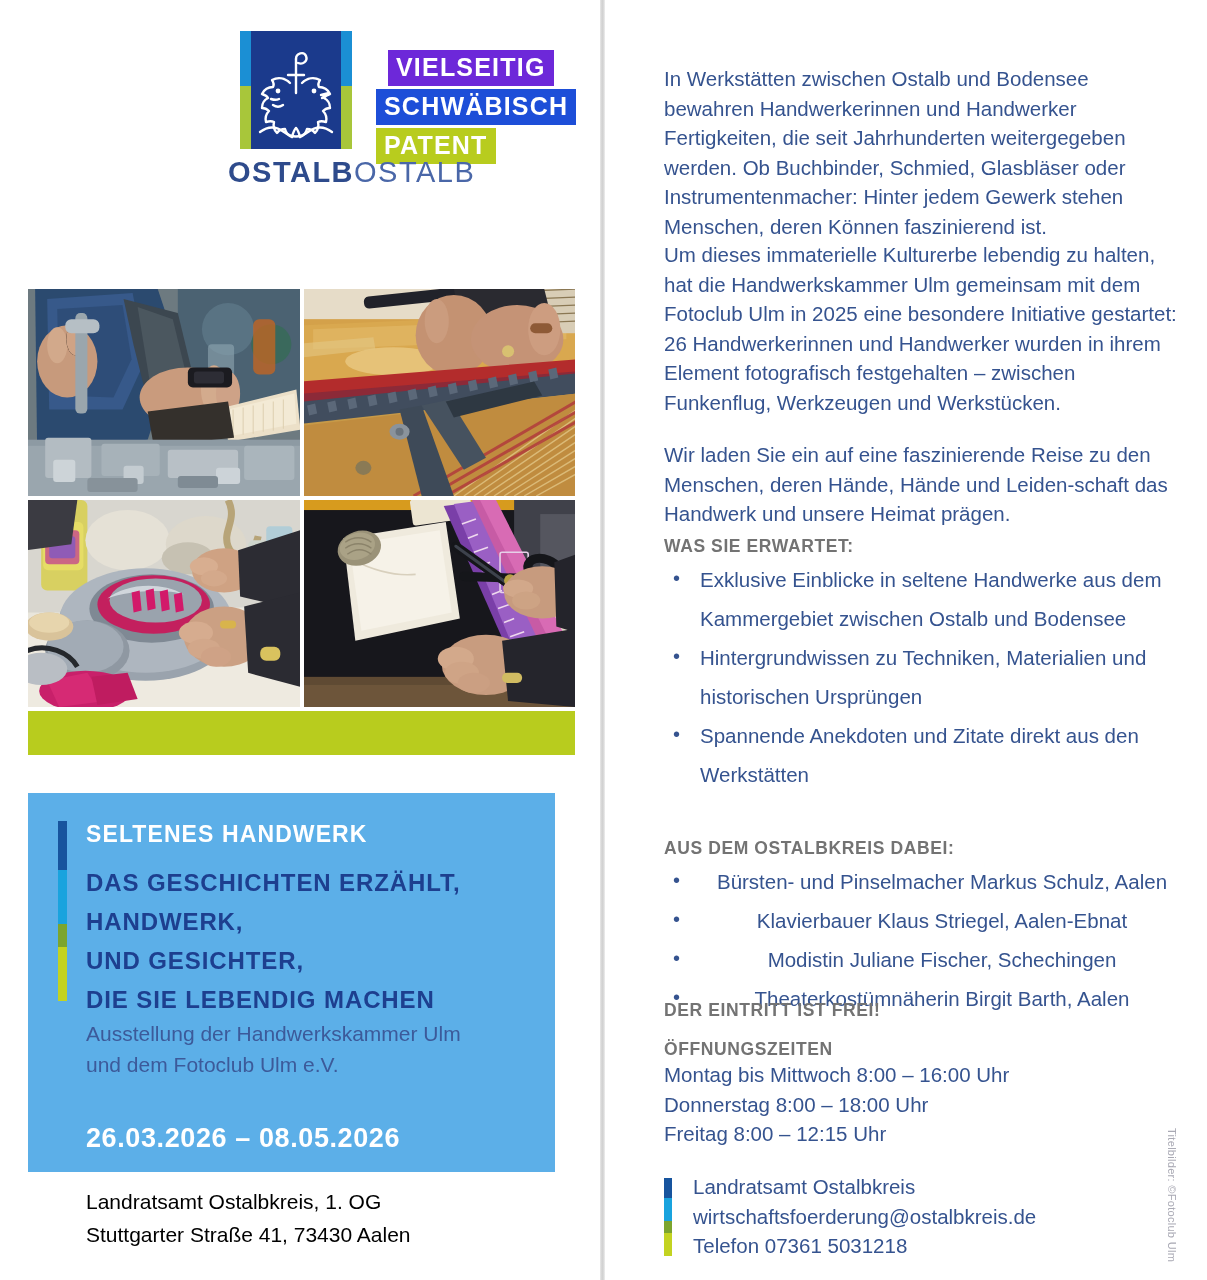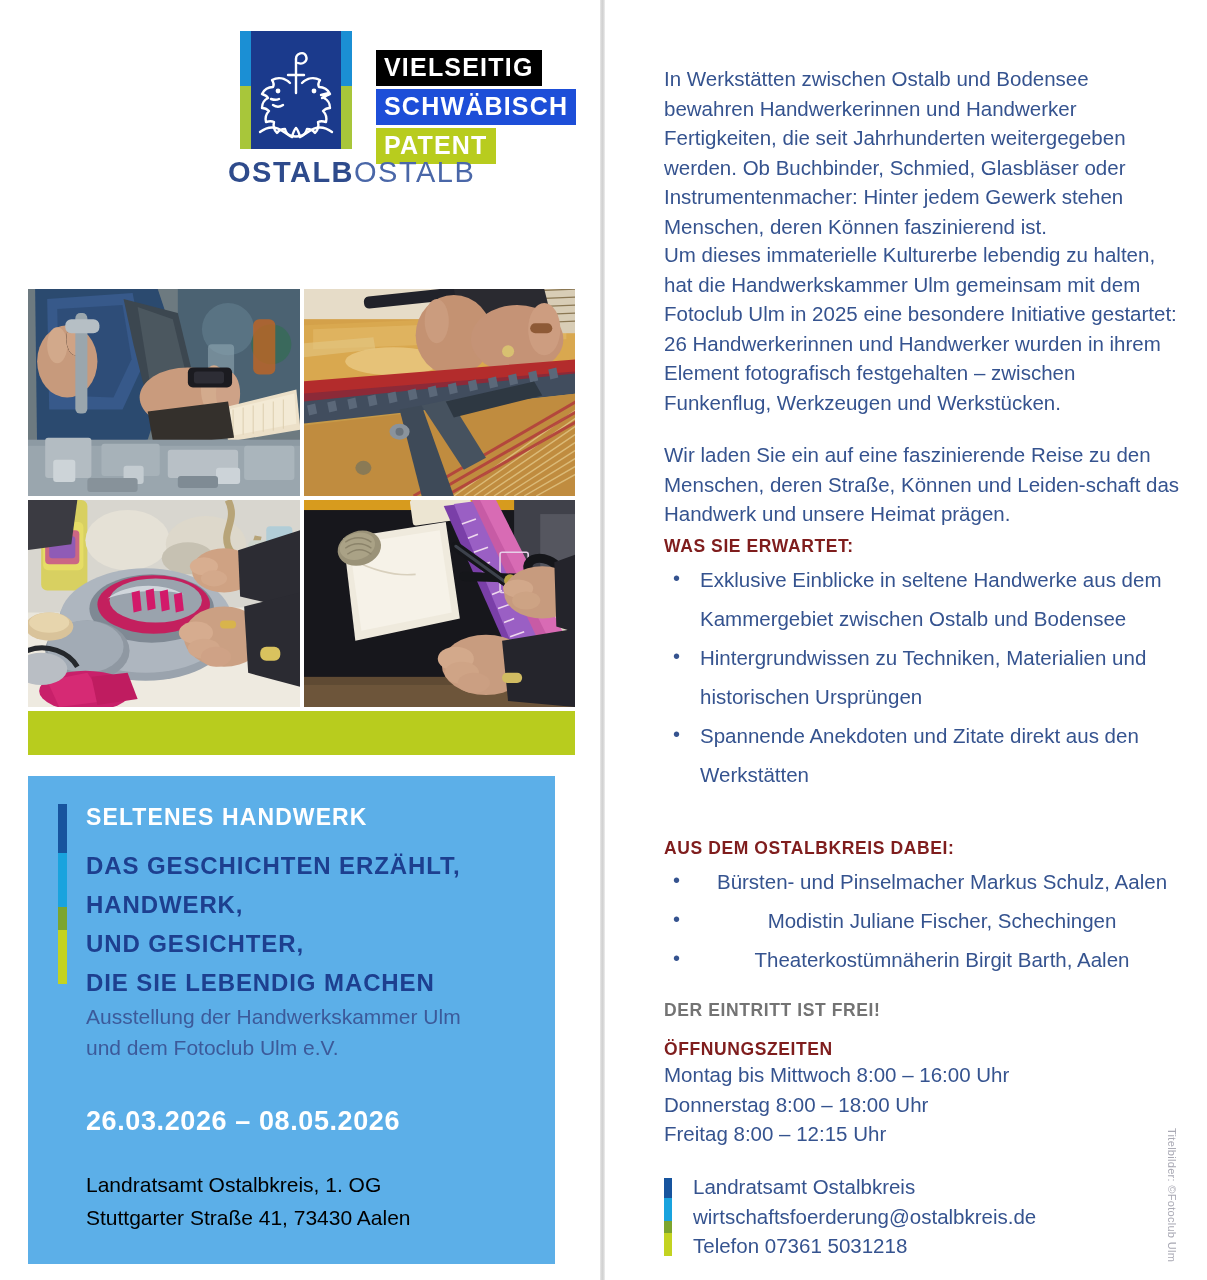--- a/index.html
+++ b/index.html
@@ -29,39 +29,39 @@
   .crest-lbar{position:absolute;left:0;top:0;width:11px;height:118px;
      background:linear-gradient(to bottom,#1b8fd4 0%,#1b8fd4 47%,#a8c63a 47%,#a8c63a 100%);}
   .crest-rbar{position:absolute;right:0;top:0;width:11px;height:118px;
      background:linear-gradient(to bottom,#1b8fd4 0%,#1b8fd4 47%,#a8c63a 47%,#a8c63a 100%);}
   .crest svg{position:absolute;left:0;top:0;}
 
   .tagline{position:absolute;left:148px;top:22px;width:180px;}
   .tag-row{display:block;color:#ffffff;font-weight:bold;font-size:25px;
      letter-spacing:1.2px;line-height:1;padding:5px 8px 6px 8px;box-sizing:border-box;
      margin-bottom:3px;width:max-content;}
-  .tag-row.b1{background:#000000;}
+  .tag-row.b1{background:#6d28d9;margin-left:12px;}
   .tag-row.b2{background:#1d4ed8;}
   .tag-row.b3{background:#b8cc1e;}
 
   .wordmark{position:absolute;left:0px;top:128px;font-size:29px;letter-spacing:1.5px;
      color:#2e4b8c;white-space:nowrap;}
   .wordmark .wm-bold{font-weight:bold;}
   .wordmark .wm-light{font-weight:normal;color:#4a67a8;}
 
   
   .photo-grid{position:absolute;left:28px;top:289px;width:547px;height:418px;
      display:grid;grid-template-columns:1fr 1fr;grid-template-rows:1fr 1fr;gap:4px;}
   .photo{position:relative;overflow:hidden;}
 
   
   .lime-band{position:absolute;left:28px;top:711px;width:547px;height:44px;background:#b8cc1e;}
 
   
-  .blue-panel{position:absolute;left:28px;top:776px;width:527px;height:488px;background:#5cafe8;}
+  .blue-panel{position:absolute;left:28px;top:793px;width:527px;height:379px;background:#5cafe8;}
   .accent-bar{position:absolute;left:30px;top:28px;width:9px;height:180px;
      background:linear-gradient(to bottom,
         #17549e 0%, #17549e 27%,
         #19a3de 27%, #19a3de 57%,
         #7ca52e 57%, #7ca52e 70%,
         #c3d321 70%, #c3d321 100%);}
 
   .kicker{position:absolute;left:58px;top:28px;color:#ffffff;font-weight:bold;
      font-size:23px;letter-spacing:1.1px;font-stretch:condensed;}
   .headline{position:absolute;left:58px;top:70px;width:440px;color:#1d3f8f;
@@ -76,21 +76,21 @@
      line-height:33px;color:#000000;}
 
   
   .right{position:absolute;left:664px;top:0;width:530px;height:1280px;}
   .para{position:absolute;width:520px;font-size:20.5px;line-height:29.6px;color:#35538f;}
   .p1{top:64px;}
   .p2{top:240px;}
   .p3{top:440px;}
 
   .sec-head{position:absolute;font-weight:bold;font-size:17.5px;letter-spacing:0.6px;
-     color:#7f1d1d;font-stretch:condensed;}
+     color:#737373;font-stretch:condensed;}
   .sec-head.green{color:#737373;text-align:right;}
 
   ul.bullets{position:absolute;margin:0;padding:0;list-style:none;width:520px;}
   ul.bullets li{position:relative;padding-left:36px;font-size:20.5px;line-height:39px;
      color:#35538f;margin-bottom:0px;}
   ul.bullets li:before{content:"\2022";position:absolute;left:9px;top:-1px;
      color:#35538f;font-size:20px;}
 
   .h-erwartet{top:536px;left:0;}
   .ul-erwartet{top:560px;left:0;}
@@ -424,32 +424,33 @@
       <div class="daterange">26.03.2026 – 08.05.2026</div>
       <div class="venue" style="white-space:pre-line;">Landratsamt Ostalbkreis, 1. OG
 Stuttgarter Straße 41, 73430 Aalen</div>
     </div>
   </div>
 
   <div class="right">
 
     <div class="para p1">In Werkstätten zwischen Ostalb und Bodensee bewahren Handwerkerinnen und Handwerker Fertigkeiten, die seit Jahrhunderten weitergegeben werden. Ob Buchbinder, Schmied, Glasbläser oder Instrumentenmacher: Hinter jedem Gewerk stehen Menschen, deren Können faszinierend ist.</div>
     <div class="para p2">Um dieses immaterielle Kulturerbe lebendig zu halten, hat die Handwerkskammer Ulm gemeinsam mit dem Fotoclub Ulm in 2025 eine besondere Initiative gestartet: 26 Handwerkerinnen und Handwerker wurden in ihrem Element fotografisch festgehalten – zwischen Funkenflug, Werkzeugen und Werkstücken.</div>
-    <div class="para p3">Wir laden Sie ein auf eine faszinierende Reise zu den Menschen, deren Straße, Können und Leiden-schaft das Handwerk und unsere Heimat prägen.</div>
+    <div class="para p3">Wir laden Sie ein auf eine faszinierende Reise zu den Menschen, deren Hände, Hände und Leiden-schaft das Handwerk und unsere Heimat prägen.</div>
 
     <div class="sec-head h-erwartet">WAS SIE ERWARTET:</div>
     <ul class="bullets ul-erwartet">
       <li>Exklusive Einblicke in seltene Handwerke aus dem Kammergebiet zwischen Ostalb und Bodensee</li>
       <li>Hintergrundwissen zu Techniken, Materialien und historischen Ursprüngen</li>
       <li>Spannende Anekdoten und Zitate direkt aus den Werkstätten</li>
     </ul>
 
     <div class="sec-head h-dabei">AUS DEM OSTALBKREIS DABEI:</div>
     <ul class="bullets ul-dabei">
       <li>Bürsten- und Pinselmacher Markus Schulz, Aalen</li>
+      <li>Klavierbauer Klaus Striegel, Aalen-Ebnat</li>
       <li>Modistin Juliane Fischer, Schechingen</li>
       <li>Theaterkostümnäherin Birgit Barth, Aalen</li>
     </ul>
 
     <div class="sec-head green h-frei">DER EINTRITT IST FREI!</div>
 
     <div class="sec-head h-oeff">ÖFFNUNGSZEITEN</div>
     <div class="hours" style="white-space:pre-line;">Montag bis Mittwoch 8:00 – 16:00 Uhr
 Donnerstag 8:00 – 18:00 Uhr
 Freitag 8:00 – 12:15 Uhr</div>

